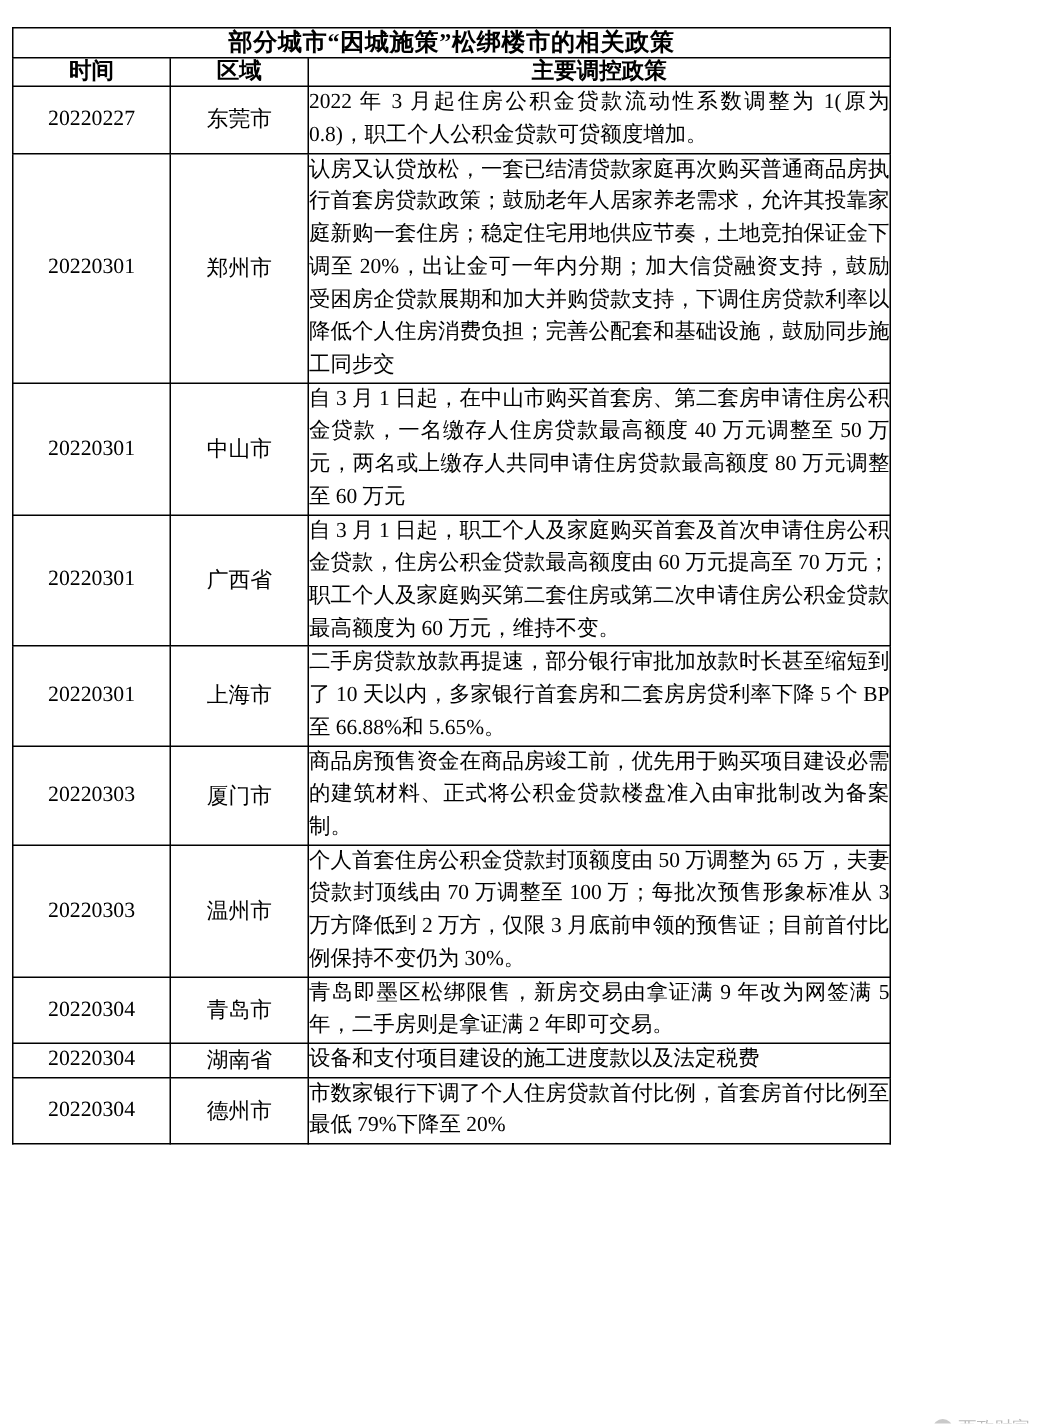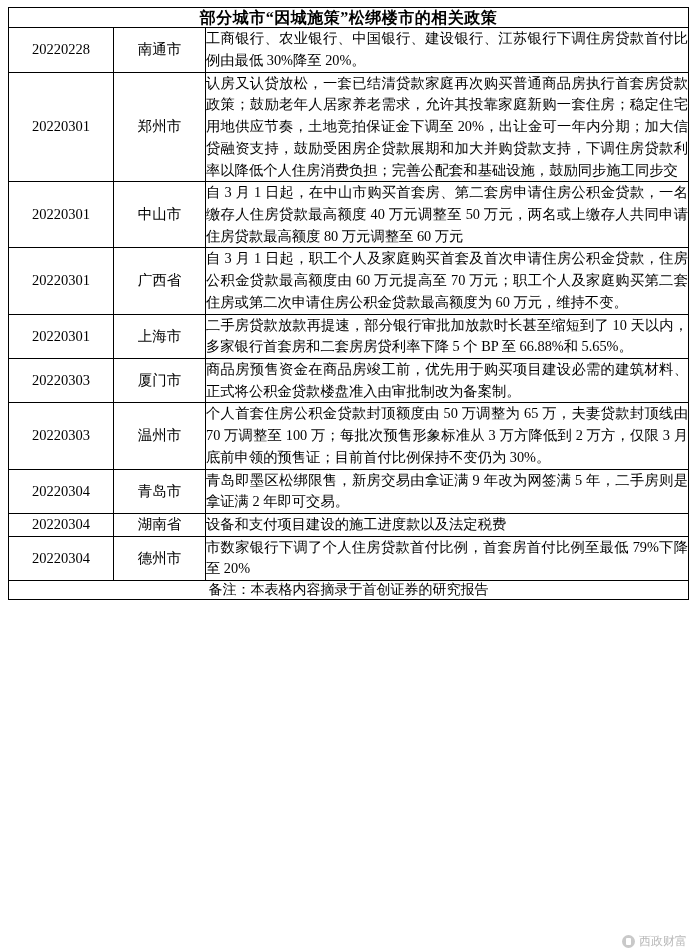--- a/index.html
+++ b/index.html
@@ -17,22 +17,22 @@
   }
   .page {
     width: 697px;
     height: 949px;
     position: relative;
     box-sizing: border-box;
     padding: 0;
   }
   table.policy-table {
     border-collapse: collapse;
-    width: 681px;
-    margin: 7px 8px 0 8px;
+    width: 586px;
+    margin: 18px 8px 0 8px;
     table-layout: fixed;
   }
   table.policy-table td, table.policy-table th {
     border: 1px solid #000000;
     padding: 0;
     vertical-align: middle;
   }
   .title-cell {
     text-align: center;
     font-weight: bold;
@@ -113,25 +113,30 @@
   <table class="policy-table">
     <colgroup>
       <col class="col-time">
       <col class="col-region">
       <col class="col-policy">
     </colgroup>
     <tbody>
       <tr>
         <td class="title-cell" colspan="3">部分城市“因城施策”松绑楼市的相关政策</td>
       </tr>
+      <tr>
+        <td class="hdr">时间</td>
+        <td class="hdr">区域</td>
+        <td class="hdr">主要调控政策</td>
+      </tr>
 
       <tr>
-        <td class="time-cell">20220228</td>
-        <td class="region-cell">南通市</td>
-        <td class="policy-cell">工商银行、农业银行、中国银行、建设银行、江苏银行下调住房贷款首付比例由最低 30%降至 20%。</td>
+        <td class="time-cell">20220227</td>
+        <td class="region-cell">东莞市</td>
+        <td class="policy-cell">2022 年 3 月起住房公积金贷款流动性系数调整为 1(原为 0.8)，职工个人公积金贷款可贷额度增加。</td>
       </tr>
       <tr>
         <td class="time-cell">20220301</td>
         <td class="region-cell">郑州市</td>
         <td class="policy-cell">认房又认贷放松，一套已结清贷款家庭再次购买普通商品房执行首套房贷款政策；鼓励老年人居家养老需求，允许其投靠家庭新购一套住房；稳定住宅用地供应节奏，土地竞拍保证金下调至 20%，出让金可一年内分期；加大信贷融资支持，鼓励受困房企贷款展期和加大并购贷款支持，下调住房贷款利率以降低个人住房消费负担；完善公配套和基础设施，鼓励同步施工同步交</td>
       </tr>
       <tr>
         <td class="time-cell">20220301</td>
         <td class="region-cell">中山市</td>
         <td class="policy-cell">自 3 月 1 日起，在中山市购买首套房、第二套房申请住房公积金贷款，一名缴存人住房贷款最高额度 40 万元调整至 50 万元，两名或上缴存人共同申请住房贷款最高额度 80 万元调整至 60 万元</td>
@@ -165,23 +170,20 @@
         <td class="time-cell">20220304</td>
         <td class="region-cell">湖南省</td>
         <td class="policy-cell">设备和支付项目建设的施工进度款以及法定税费</td>
       </tr>
       <tr>
         <td class="time-cell">20220304</td>
         <td class="region-cell">德州市</td>
         <td class="policy-cell">市数家银行下调了个人住房贷款首付比例，首套房首付比例至最低 79%下降至 20%</td>
       </tr>
 
-      <tr>
-        <td class="note-cell" colspan="3">备注：本表格内容摘录于首创证券的研究报告</td>
-      </tr>
     </tbody>
   </table>
 
   <div class="watermark">
     <span class="wm-logo"></span>
     <span>西政财富</span>
   </div>
 </div>
 
 </body></html>

